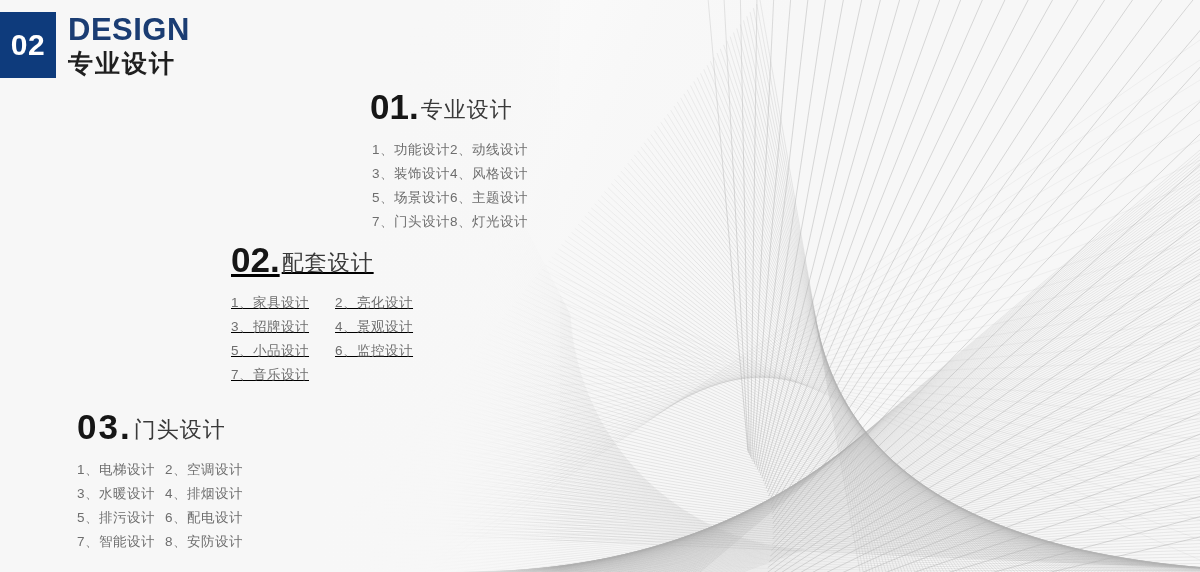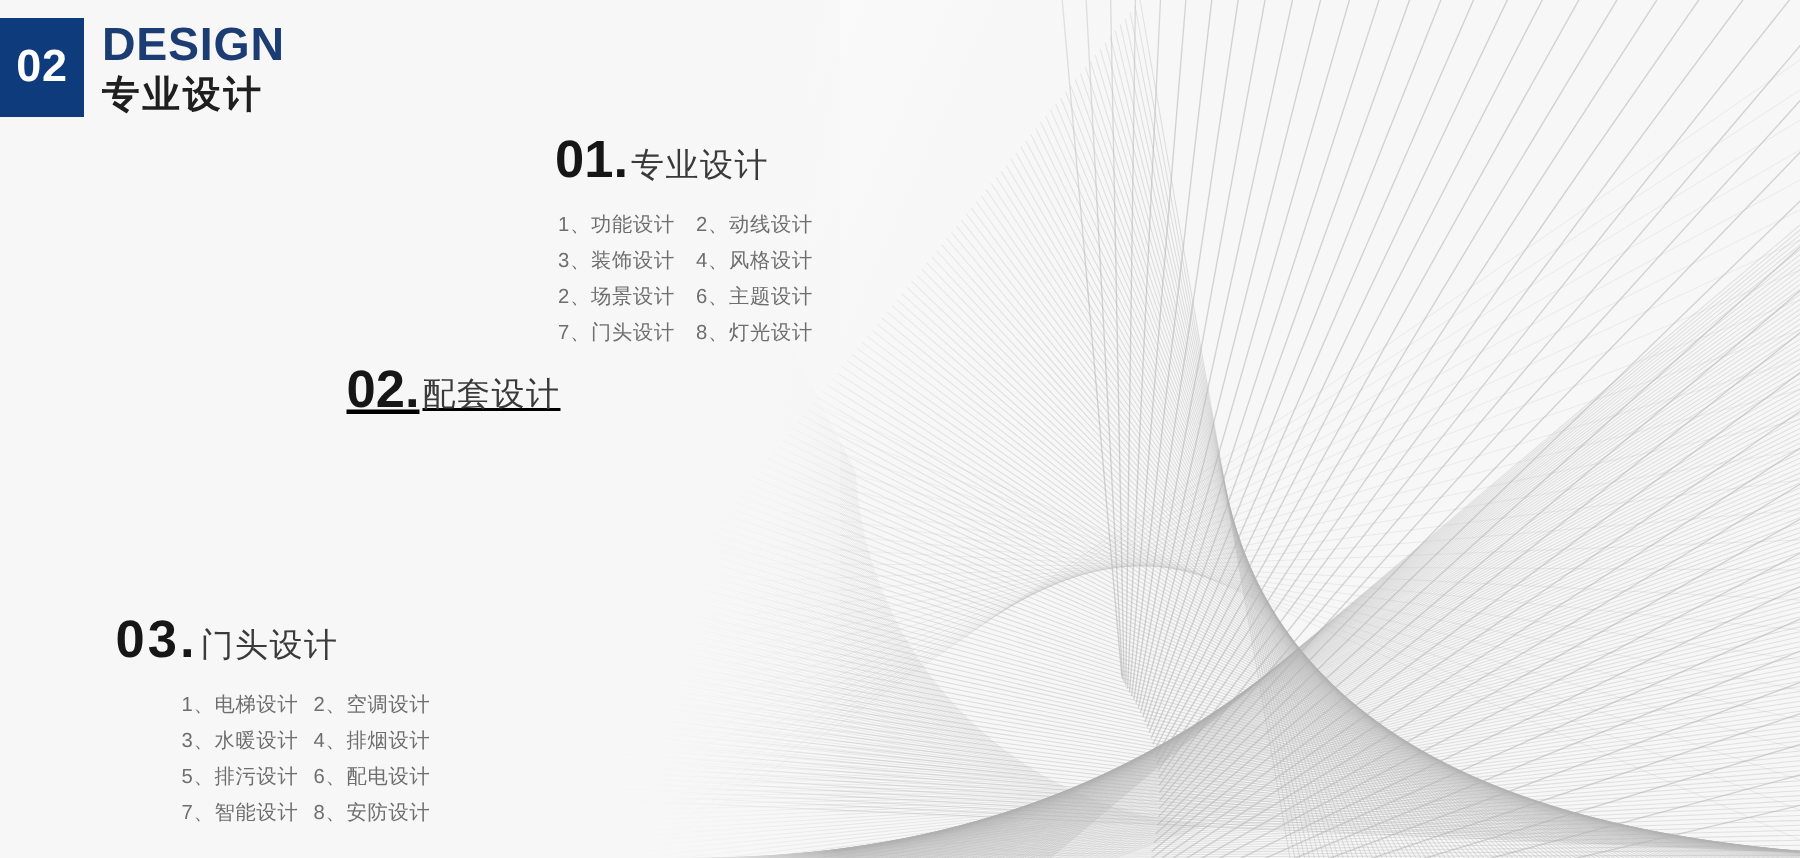--- a/index.html
+++ b/index.html
@@ -57,30 +57,30 @@
   .sec-no.wide{letter-spacing:2px;margin-top:12px;}
   .sec-name{
     font-size:22px;color:#3a3a3a;line-height:28px;
     letter-spacing:1px;margin-left:2px;
   }
   .items{display:grid;grid-template-columns:auto auto;justify-content:start;}
   .item{
     font-size:13.5px;color:#6e6e6e;line-height:24px;
     letter-spacing:0.5px;white-space:nowrap;
   }
-  .items.gap-a{column-gap:14px;}
+  .items.gap-a{}
   .items.gap-b{column-gap:26px;}
   .items.gap-c{column-gap:10px;}
 
   #sec1{left:370px;top:90px;}
   #sec2{left:231px;top:243px;text-decoration:underline;}
   #sec3{left:77px;top:398px;}
   #sec1 .items{padding-left:2px;}
   #sec2 .items{padding-left:0px;}
-  #sec3 .items{padding-left:0px;margin-left:44px;}
+  #sec3 .items{padding-left:0px;}
 </style>
 </head>
 <body>
 
 <div id="stage">
 
   <div class="bg-art">
     <svg viewBox="0 0 1200 572" preserveAspectRatio="none" aria-hidden="true">
       <g id="art-lines" stroke="#b3b3b3" fill="none" stroke-width="0.8">
           <line x1="747.9" y1="450.9" x2="616.2" y2="-1043.2" stroke="#b3b3b3" stroke-width="0.9" opacity="0.55"></line>
@@ -607,31 +607,40 @@
   <div class="section" id="sec1">
     <div class="sec-head">
       <span class="sec-no">01.</span>
       <span class="sec-name">专业设计</span>
     </div>
     <div class="items gap-a">
       <div class="item">1、功能设计</div>
       <div class="item">2、动线设计</div>
       <div class="item">3、装饰设计</div>
       <div class="item">4、风格设计</div>
-      <div class="item">2、场景设计</div>
+      <div class="item">5、场景设计</div>
       <div class="item">6、主题设计</div>
       <div class="item">7、门头设计</div>
       <div class="item">8、灯光设计</div>
     </div>
   </div>
 
   <div class="section" id="sec2">
     <div class="sec-head">
       <span class="sec-no">02.</span>
       <span class="sec-name">配套设计</span>
+    </div>
+    <div class="items gap-b">
+      <div class="item">1、家具设计</div>
+      <div class="item">2、亮化设计</div>
+      <div class="item">3、招牌设计</div>
+      <div class="item">4、景观设计</div>
+      <div class="item">5、小品设计</div>
+      <div class="item">6、监控设计</div>
+      <div class="item">7、音乐设计</div>
     </div>
   </div>
 
   <div class="section" id="sec3">
     <div class="sec-head">
       <span class="sec-no wide">03.</span>
       <span class="sec-name">门头设计</span>
     </div>
     <div class="items gap-c">
       <div class="item">1、电梯设计</div>

